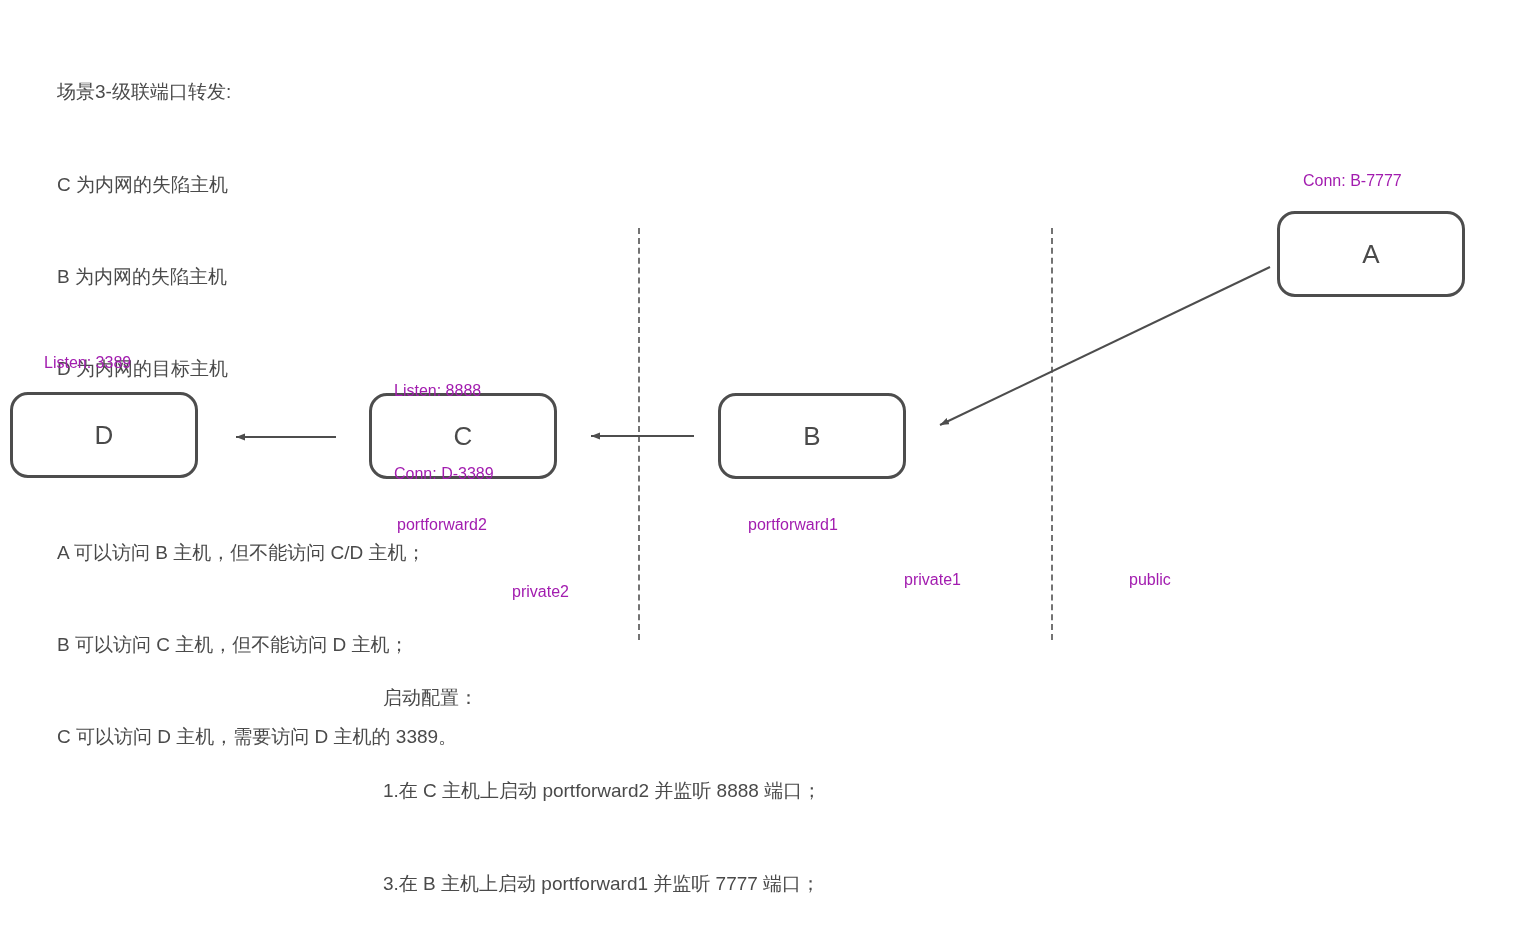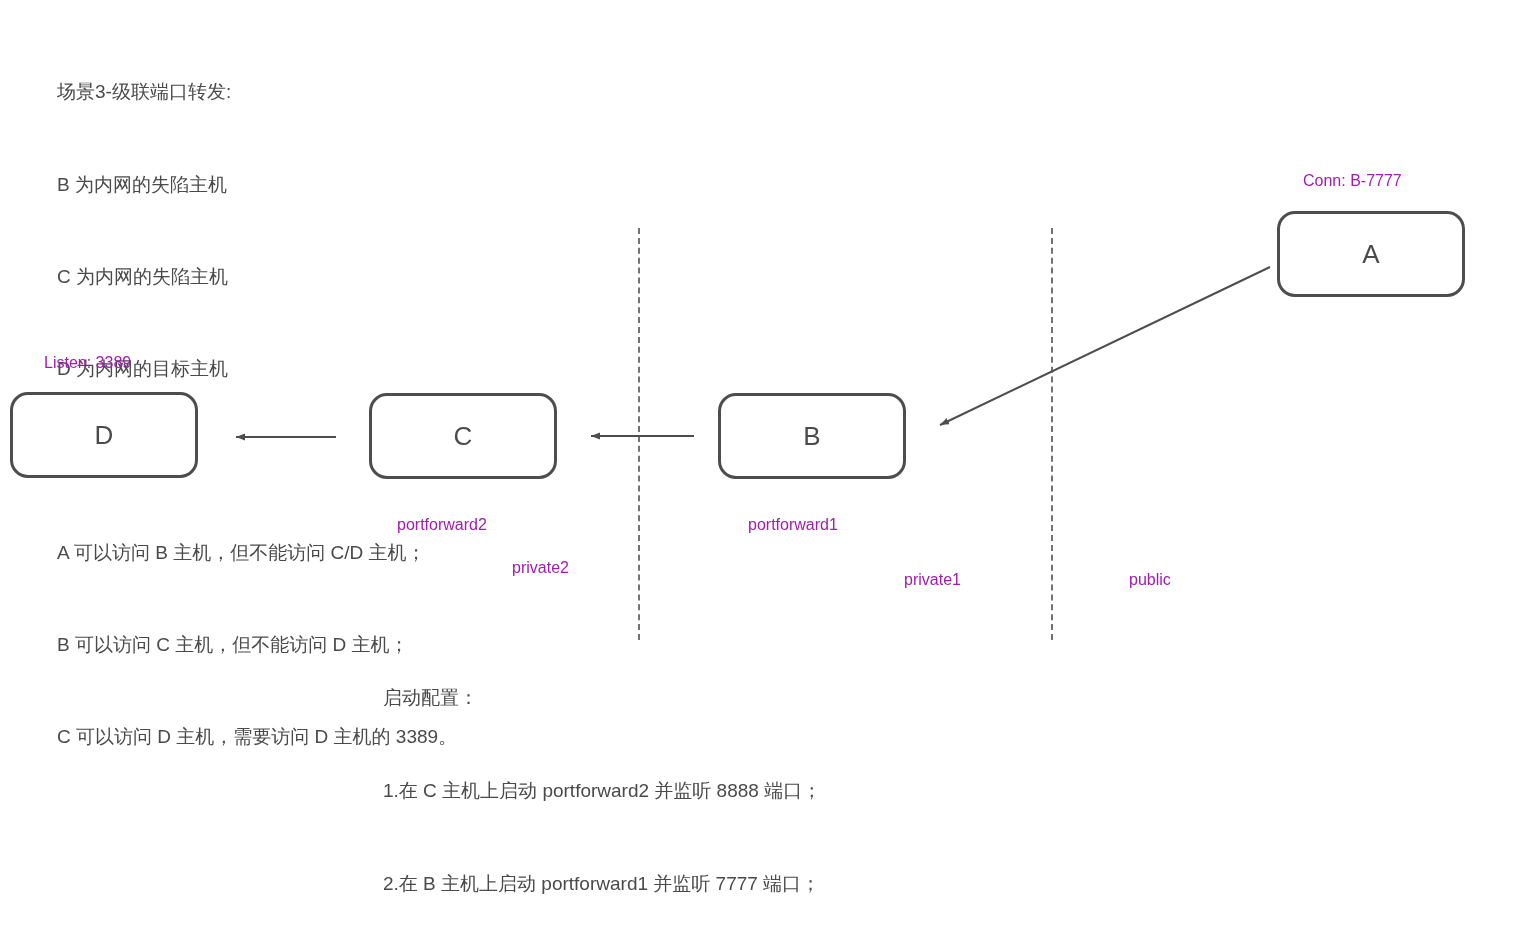--- a/index.html
+++ b/index.html
@@ -56,21 +56,21 @@
     color: #a21caf;
     white-space: pre;
   }
   .lbl-two-line { line-height: 27.5px; }
   .lbl-conn-a       { left: 1303px; top: 172px; }
   .lbl-above-c      { left: 394px;  top: 322px; }
   .lbl-above-b      { left: 743px;  top: 322px; }
   .lbl-above-d      { left: 44px;   top: 354px; }
   .lbl-portforward2 { left: 397px;  top: 516px; }
   .lbl-portforward1 { left: 748px;  top: 516px; }
-  .lbl-private2     { left: 512px;  top: 559px; }
+  .lbl-private2     { left: 512px;  top: 583px; }
   .lbl-private1     { left: 904px;  top: 571px; }
   .lbl-public       { left: 1129px; top: 571px; }
   .vline {
     position: absolute;
     top: 228px;
     height: 412px;
     width: 0;
     border-left: 2px dashed #737373;
   }
   .vline-1 { left: 638px; }
@@ -84,22 +84,22 @@
     pointer-events: none;
   }
 </style>
 </head>
 <body>
 
 <div class="page">
 
   <div class="notes notes-top">
     <div>场景3-级联端口转发:</div>
+    <div>C 为内网的失陷主机</div>
     <div>B 为内网的失陷主机</div>
-    <div>C 为内网的失陷主机</div>
     <div>D 为内网的目标主机</div>
     <div>描述：</div>
     <div>A 可以访问 B 主机，但不能访问 C/D 主机；</div>
     <div>B 可以访问 C 主机，但不能访问 D 主机；</div>
     <div>C 可以访问 D 主机，需要访问 D 主机的 3389。</div>
   </div>
 
   <div class="vline vline-1"></div>
   <div class="vline vline-2"></div>
 
@@ -122,35 +122,39 @@
   </div>
   <div class="node node-c">
     <span>C</span>
   </div>
   <div class="node node-d">
     <span>D</span>
   </div>
 
   <div class="lbl lbl-conn-a">Conn: B-7777</div>
 
+  <div class="lbl lbl-above-c lbl-two-line">
+    <div>Listen: 8888</div>
+    <div>Conn: D-3389</div>
+  </div>
 
 
   <div class="lbl lbl-above-d">Listen: 3389</div>
 
   <div class="lbl lbl-portforward2">portforward2</div>
   <div class="lbl lbl-portforward1">portforward1</div>
 
   <div class="lbl lbl-private2">private2</div>
   <div class="lbl lbl-private1">private1</div>
   <div class="lbl lbl-public">public</div>
 
   <div class="notes notes-bottom">
     <div>启动配置：</div>
     <div>1.在 C 主机上启动 portforward2 并监听 8888 端口；</div>
-    <div>2.在 B 主机上启动 portforward1 并监听 7777 端口；</div>
+    <div>3.在 B 主机上启动 portforward1 并监听 7777 端口；</div>
     
     
     
     
     
     
     
   </div>
 
 </div>

